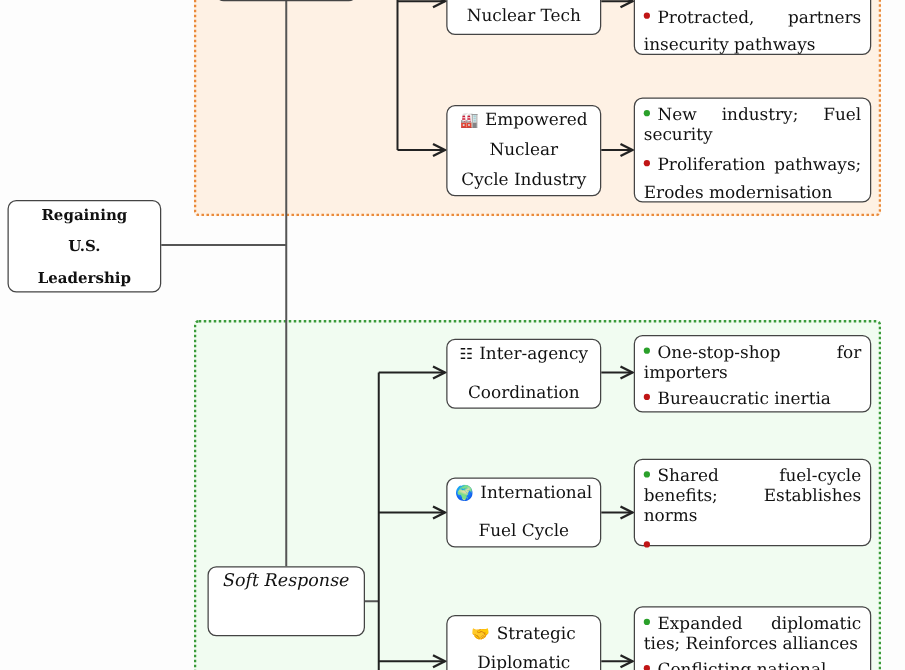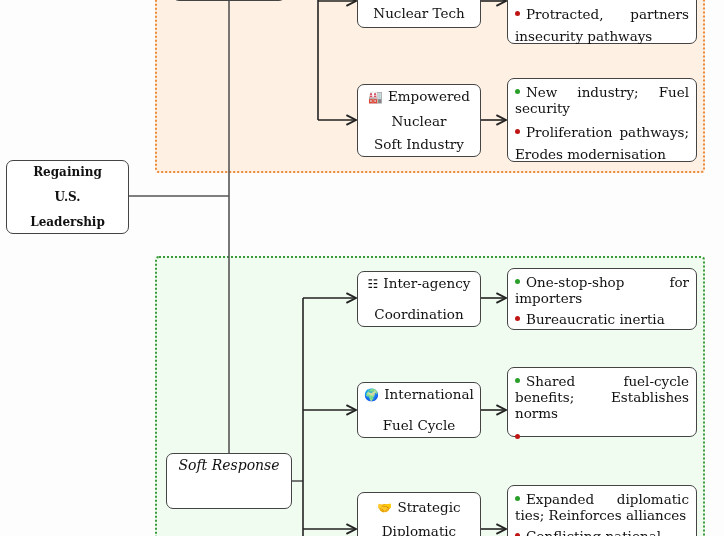--- a/index.html
+++ b/index.html
@@ -70,21 +70,21 @@
 </div>
 <div class="out" style="top:-12px;height:56px;">
   <div class="item" style="margin-top:12px;line-height:22px;">
     <span class="dot con"></span><span>Protracted, partners insecurity pathways</span>
   </div>
 </div>
 
 <div class="box node" style="top:84px;height:73px;">
   <div><span class="ico">🏭</span><span>Empowered</span></div>
   <div>Nuclear</div>
-  <div>Soft Industry</div>
+  <div>Cycle Industry</div>
 </div>
 <div class="out" style="top:78px;height:84px;">
   <div class="item">
     <span class="dot pro"></span><span>New industry; Fuel security</span>
   </div>
   <div class="item" style="line-height:22px;">
     <span class="dot con"></span><span>Proliferation pathways; Erodes modernisation</span>
   </div>
 </div>
 

